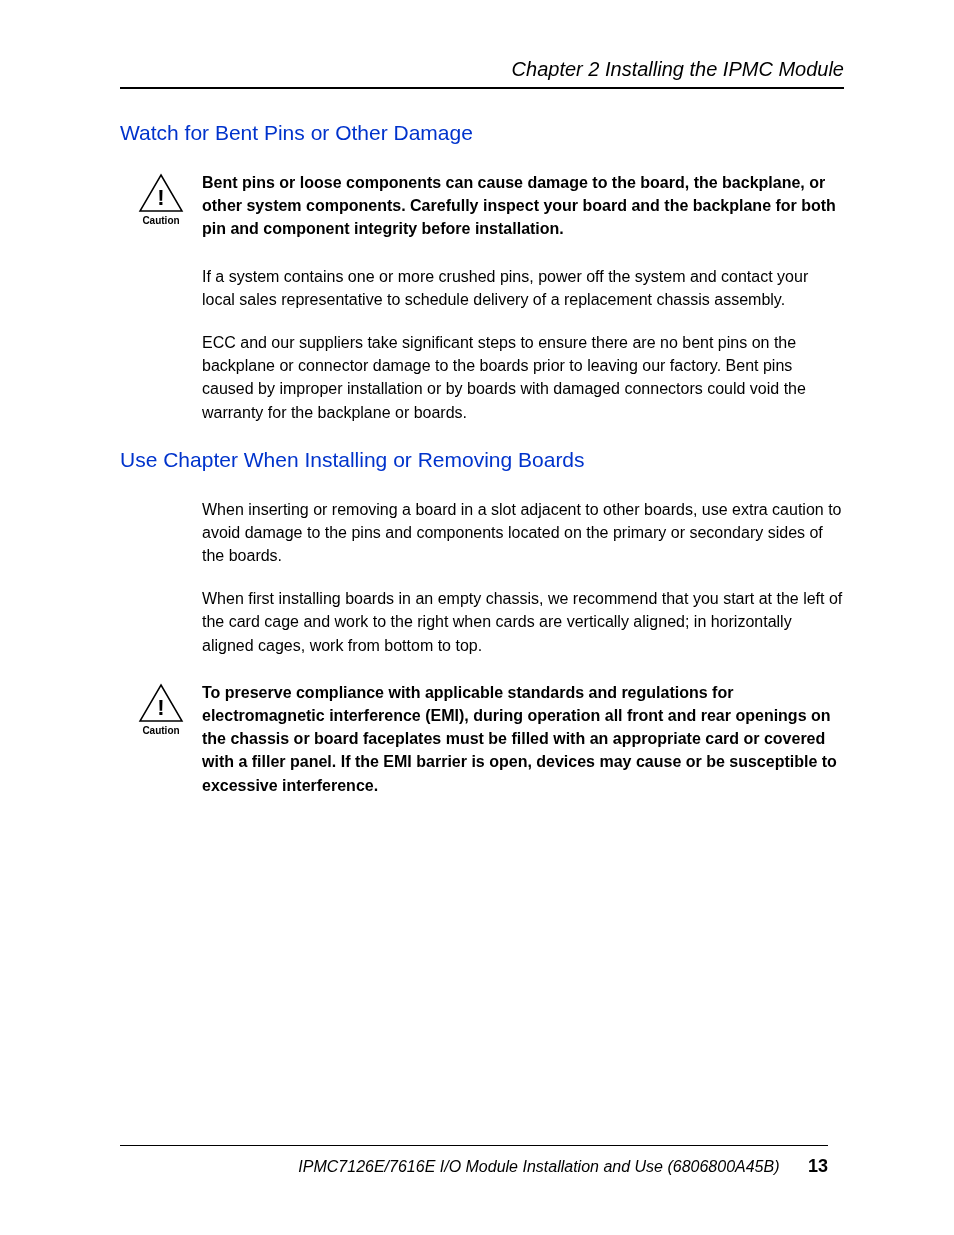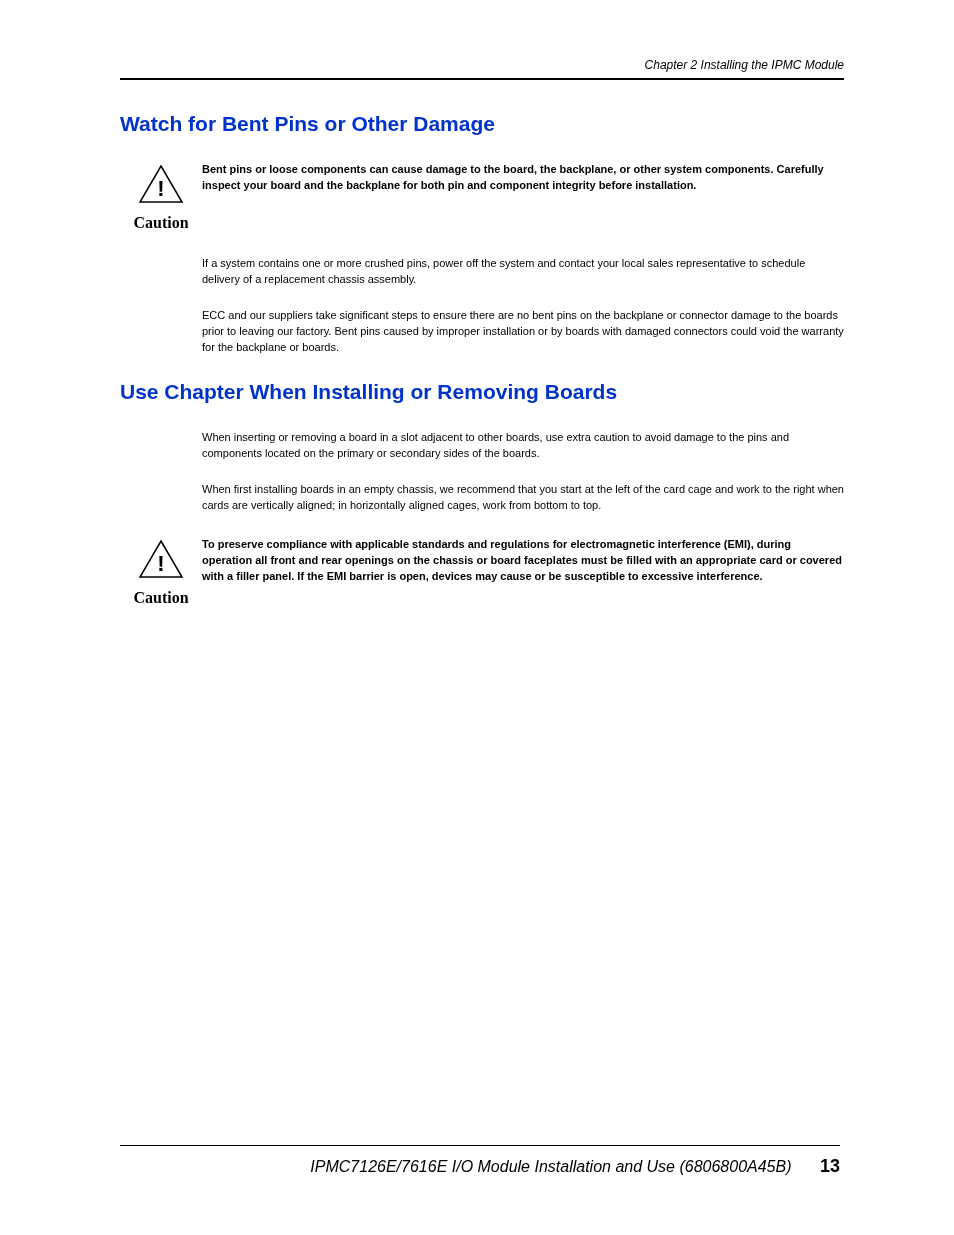--- a/index.html
+++ b/index.html
@@ -10,66 +10,65 @@
     font-family: Arial, Helvetica, sans-serif;
     color: #000;
     position: relative;
   }
   .page {
     padding: 58px 110px 0 120px;
   }
   .running-head {
     text-align: right;
     font-style: italic;
-    font-size: 12px;
+    font-size: 20px;
     margin-bottom: 6px;
   }
   .rule {
     border: none;
     border-top: 2px solid #000;
     margin-bottom: 32px;
   }
   h2.section {
     color: #0033cc;
     font-size: 21px;
-    font-weight: bold;
+    font-weight: normal;
     margin-top: 18px;
     margin-bottom: 26px;
   }
   .block {
     display: flex;
     align-items: flex-start;
     margin-bottom: 24px;
   }
   .icon-col {
     width: 82px;
     flex: 0 0 82px;
     display: flex;
     flex-direction: column;
     align-items: center;
     padding-top: 2px;
   }
   .icon-col svg { display:block; }
   .icon-label {
-    font-size: 16px;
+    font-size: 10px;
     font-weight: bold;
-    margin-top: 10px;
-    font-family: Liberation Serif, serif;
+    margin-top: 2px;
   }
   .text-col {
     flex: 1;
-    font-size: 11px;
+    font-size: 16px;
     line-height: 1.45;
   }
   .text-col p { margin-bottom: 20px; }
   .text-col p:last-child { margin-bottom: 0; }
   .bold { font-weight: bold; }
   .footer {
     position: absolute;
-    left: 120px; right: 114px;
+    left: 120px; right: 126px;
     bottom: 58px;
   }
   .footer .rule { margin-bottom: 10px; border-top-width: 1.5px; }
   .foot-line {
     text-align: right;
     font-size: 16px;
   }
   .foot-line .doc { font-style: italic; }
   .foot-line .pg { font-weight: bold; margin-left: 24px; font-size: 18px; }
 </style>

